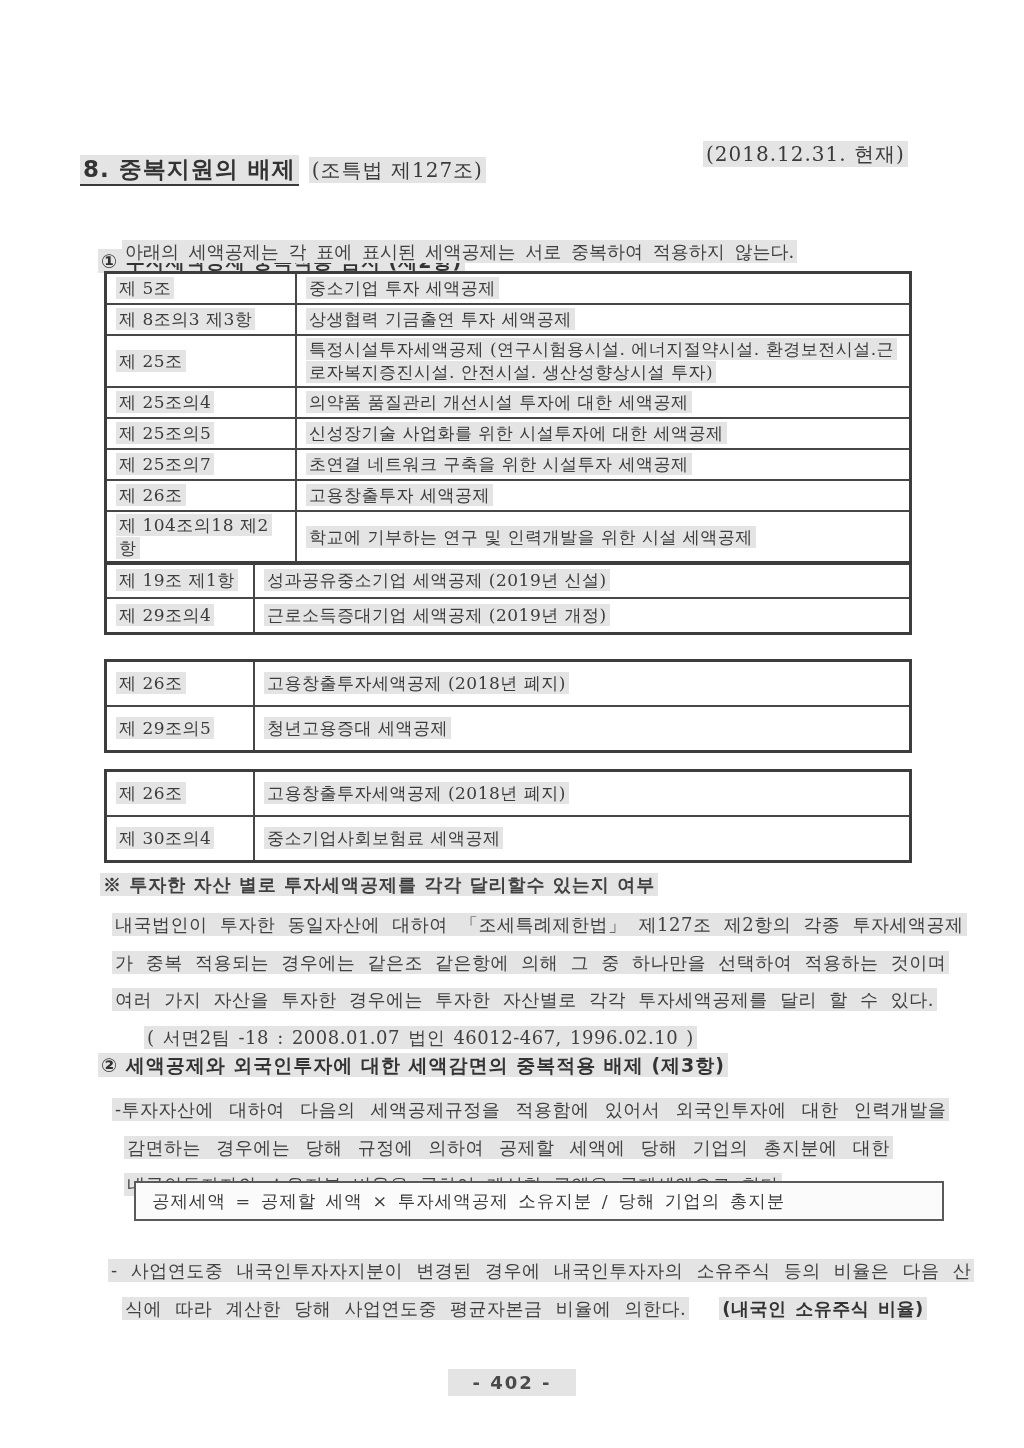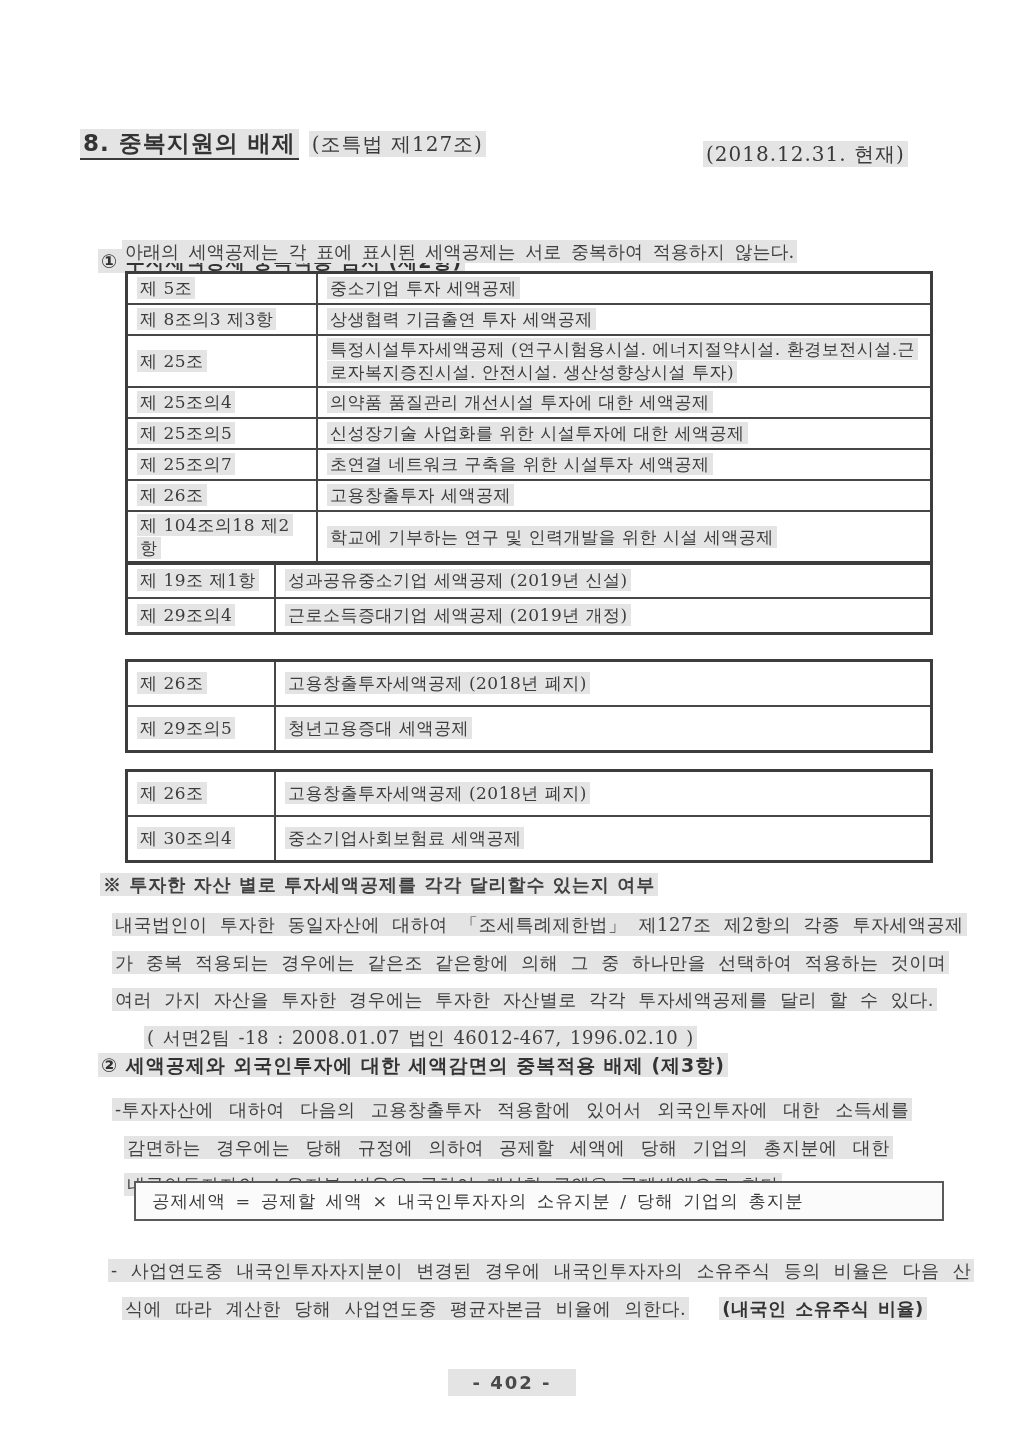--- a/index.html
+++ b/index.html
@@ -4,21 +4,21 @@
 <style>
   html,body { margin:0; padding:0; background:#ffffff; }
   .page {
     position:relative; width:1024px; height:1448px; background:#ffffff;
     font-family:"DejaVu Serif","Liberation Serif",serif;
     color:#3d3d3d; overflow:hidden;
   }
   .hl { background:#e4e4e4; padding:1px 3px; box-decoration-break:clone; }
 
   
-  .doc-header { position:absolute; top:128px; left:80px; width:860px; }
+  .doc-header { position:absolute; top:154px; left:80px; width:860px; }
   .doc-title-main {
     font-family:"DejaVu Sans","Liberation Sans",sans-serif;
     font-weight:bold; font-size:23px; color:#333;
     border-bottom:2px solid #3a3a3a; padding-bottom:2px; letter-spacing:1px;
   }
   .doc-title-suffix { font-size:20px; color:#3a3a3a; margin-left:10px; letter-spacing:1px; }
   .date-note { position:absolute; top:141px; left:703px; font-size:20px; color:#3a3a3a; letter-spacing:1px; }
 
   
   .sec-heading {
@@ -28,21 +28,21 @@
   }
   .note-heading {
     position:absolute; left:100px; font-weight:bold; font-size:18px; color:#404040; letter-spacing:1px;
   }
 
   
   .body-line { font-size:18px; line-height:37.5px; color:#404040; letter-spacing:0.5px; word-spacing:6px; white-space:nowrap; }
   .intro { position:absolute; top:240px; left:122px; font-size:18px; color:#404040; word-spacing:4px; }
 
   
-  table.credit { position:absolute; left:125px; width:808px; border-collapse:collapse; table-layout:fixed; }
+  table.credit { position:absolute; left:104px; width:808px; border-collapse:collapse; table-layout:fixed; }
   table.credit td {
     border:2px solid #474747; font-size:17px; color:#3c3c3c;
     padding:2px 9px; letter-spacing:0.5px; vertical-align:middle;
   }
   table.credit { border:3px solid #3d3d3d; }
   .t1 td { height:25px; }
   .t1 td.col-article { width:170px; }
   .t2 td { height:29px; }
   .t3 td, .t4 td { height:39px; }
   .t2 td.col-article, .t3 td.col-article, .t4 td.col-article { width:128px; }
@@ -167,27 +167,27 @@
   <div class="note-heading" style="top:873px;"><span class="hl">※ 투자한 자산 별로 투자세액공제를 각각 달리할수 있는지 여부</span></div>
   <div class="note-body">
     <div class="body-line"><span class="hl">내국법인이 투자한 동일자산에 대하여 「조세특례제한법」 제127조 제2항의 각종 투자세액공제</span></div>
     <div class="body-line"><span class="hl">가 중복 적용되는 경우에는 같은조 같은항에 의해 그 중 하나만을 선택하여 적용하는 것이며</span></div>
     <div class="body-line"><span class="hl">여러 가지 자산을 투자한 경우에는 투자한 자산별로 각각 투자세액공제를 달리 할 수 있다.</span></div>
     <div class="body-line tight" style="word-spacing:2px;padding-left:32px;"><span class="hl">( 서면2팀 -18 : 2008.01.07 법인 46012-467, 1996.02.10 )</span></div>
   </div>
 
   <div class="sec-heading" style="top:1053px;"><span class="hl">② 세액공제와 외국인투자에 대한 세액감면의 중복적용 배제 (제3항)</span></div>
   <div class="sec2-body">
-    <div class="body-line"><span class="hl">-투자자산에 대하여 다음의 고용창출투자 적용함에 있어서 외국인투자에 대한 소득세를</span></div>
+    <div class="body-line"><span class="hl">-투자자산에 대하여 다음의 세액공제규정을 적용함에 있어서 외국인투자에 대한 인력개발을</span></div>
     <div class="body-line" style="padding-left:12px;"><span class="hl">감면하는 경우에는 당해 규정에 의하여 공제할 세액에 당해 기업의 총지분에 대한</span></div>
     <div class="body-line tight" style="padding-left:12px;"><span class="hl">내국인투자자의 소유지분 비율을 곱하여 계산한 금액을 공제세액으로 한다</span></div>
   </div>
 
   <div class="formula-box">
-    <span>공제세액 = 공제할 세액 × 내국인투자자의 소유지분 /  당해 기업의 총지분</span>
+    <span>공제세액 = 공제할 세액 × 투자세액공제 소유지분 /  당해 기업의 총지분</span>
   </div>
 
   <div class="closing">
     <div class="body-line"><span class="hl">- 사업연도중 내국인투자자지분이 변경된 경우에 내국인투자자의 소유주식 등의 비율은 다음 산</span></div>
     <div class="body-line closing-indent"><span class="hl">식에 따라 계산한 당해 사업연도중 평균자본금 비율에 의한다.</span><span class="closing-bold hl">(내국인 소유주식 비율)</span></div>
   </div>
 
   <div class="page-number"><span class="hl">- 402 -</span></div>
 
 </div>

